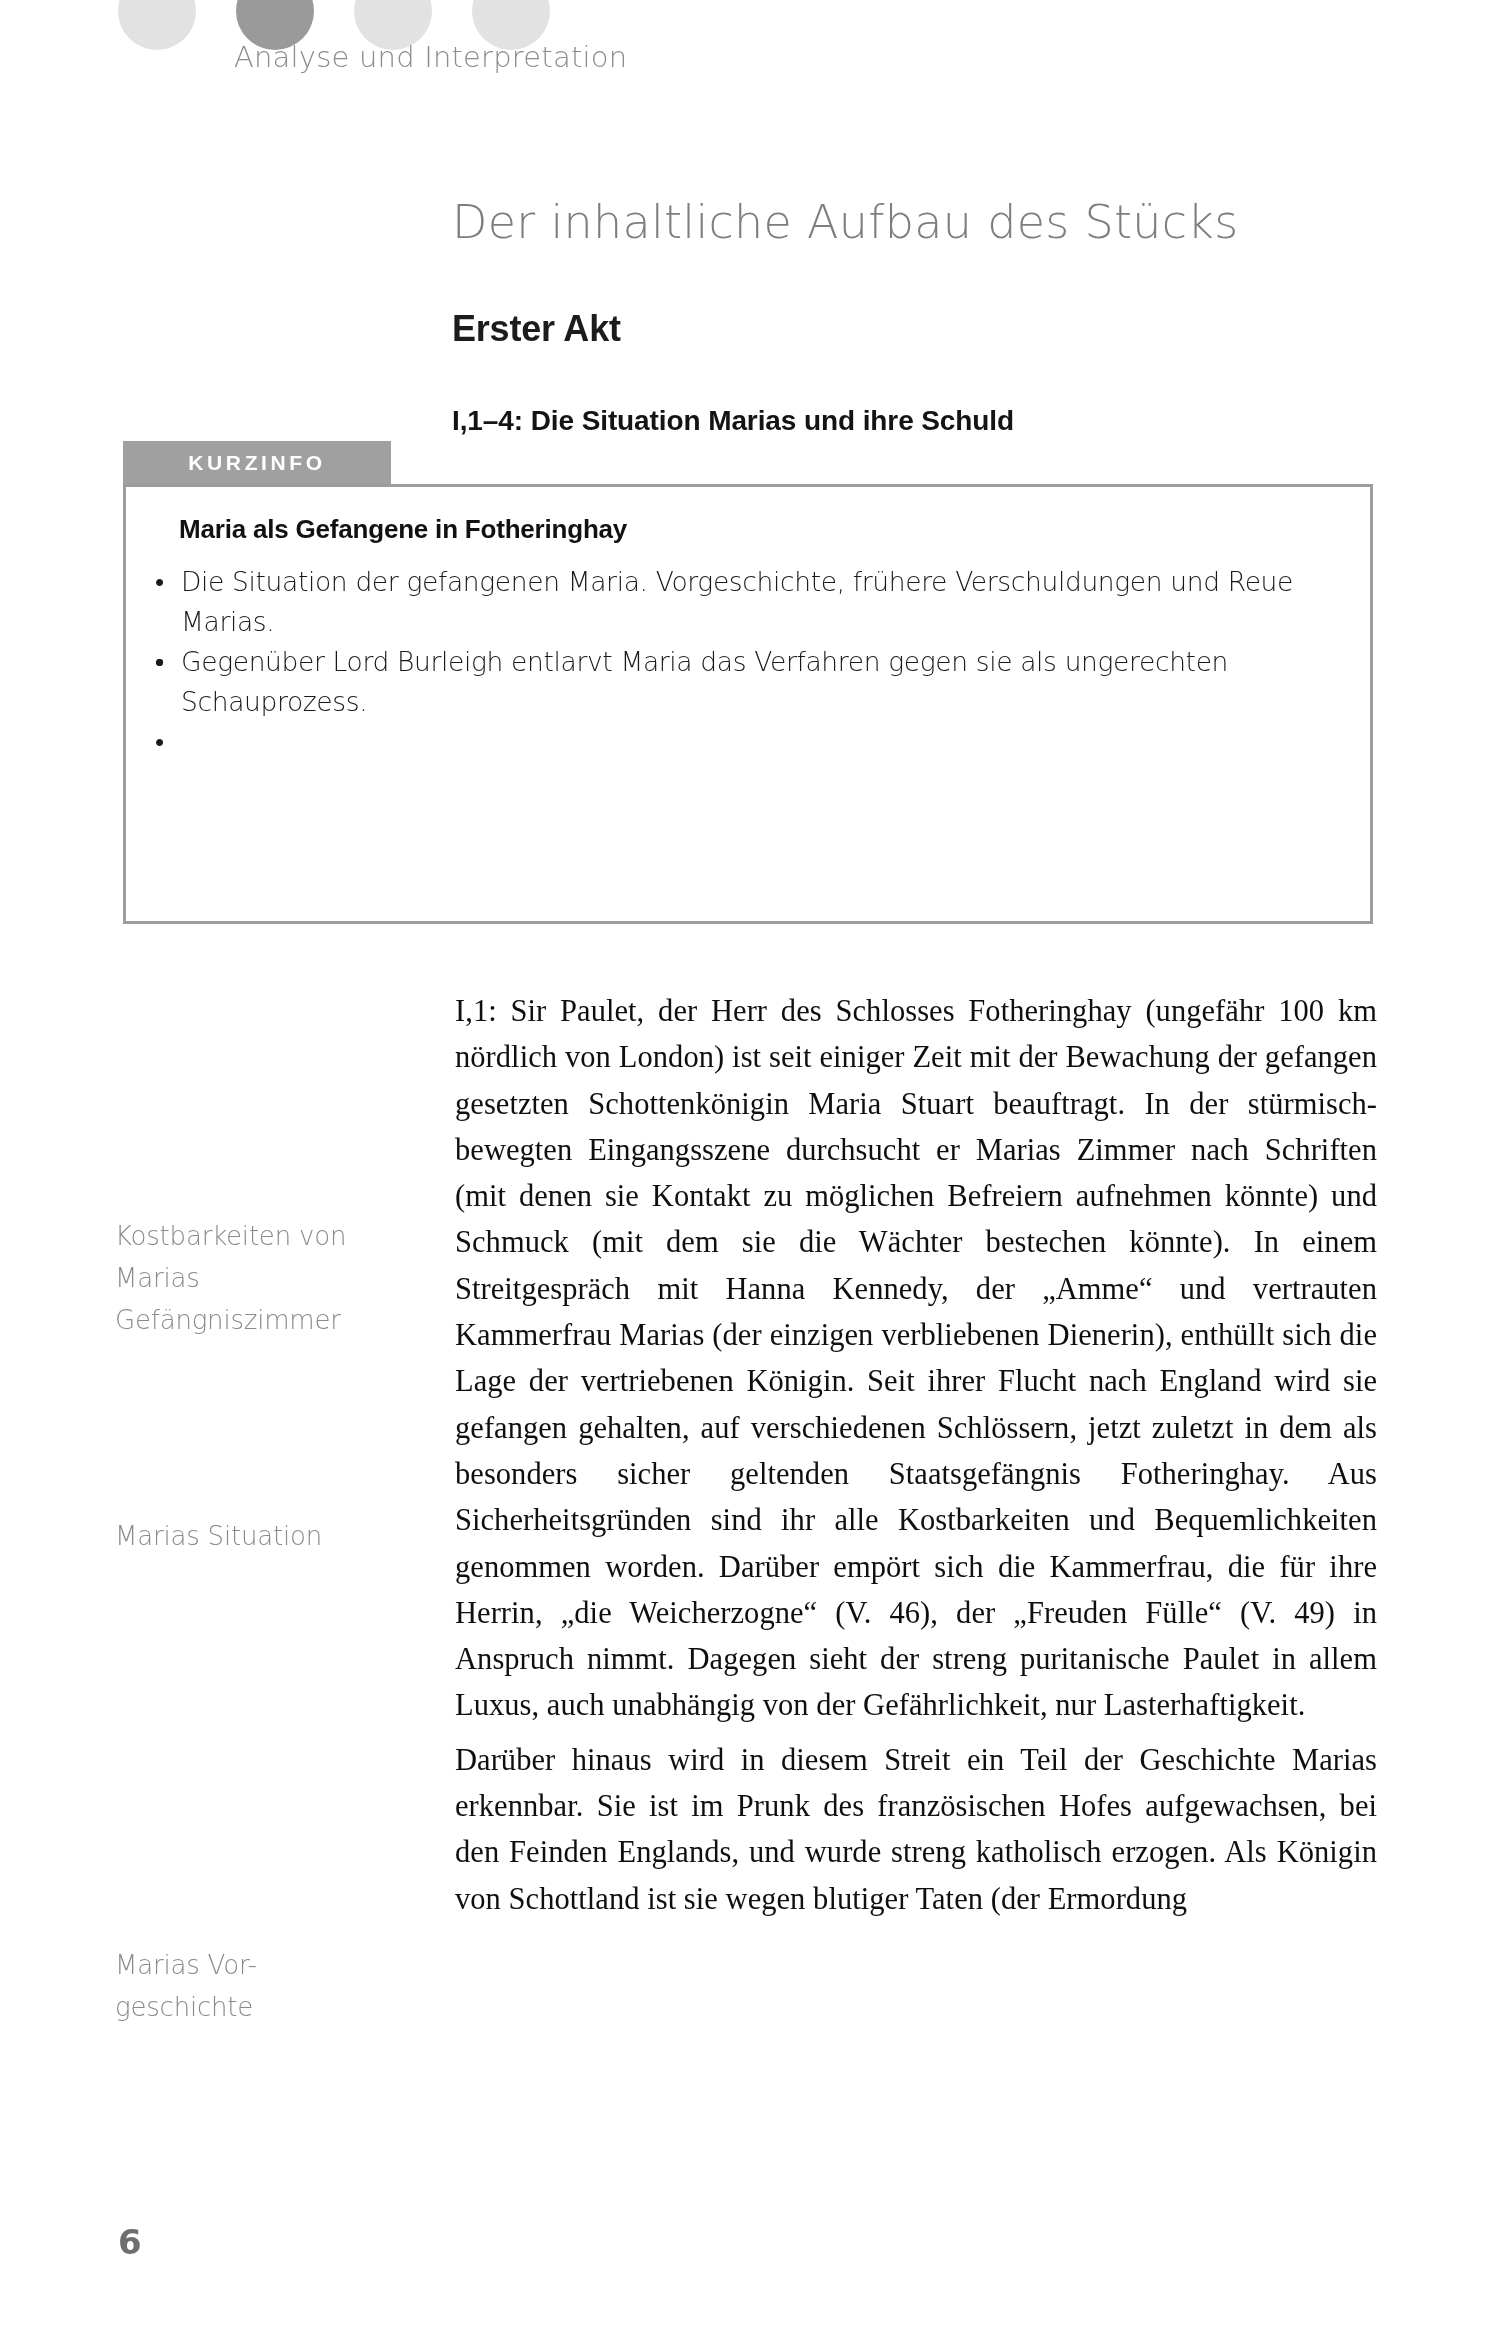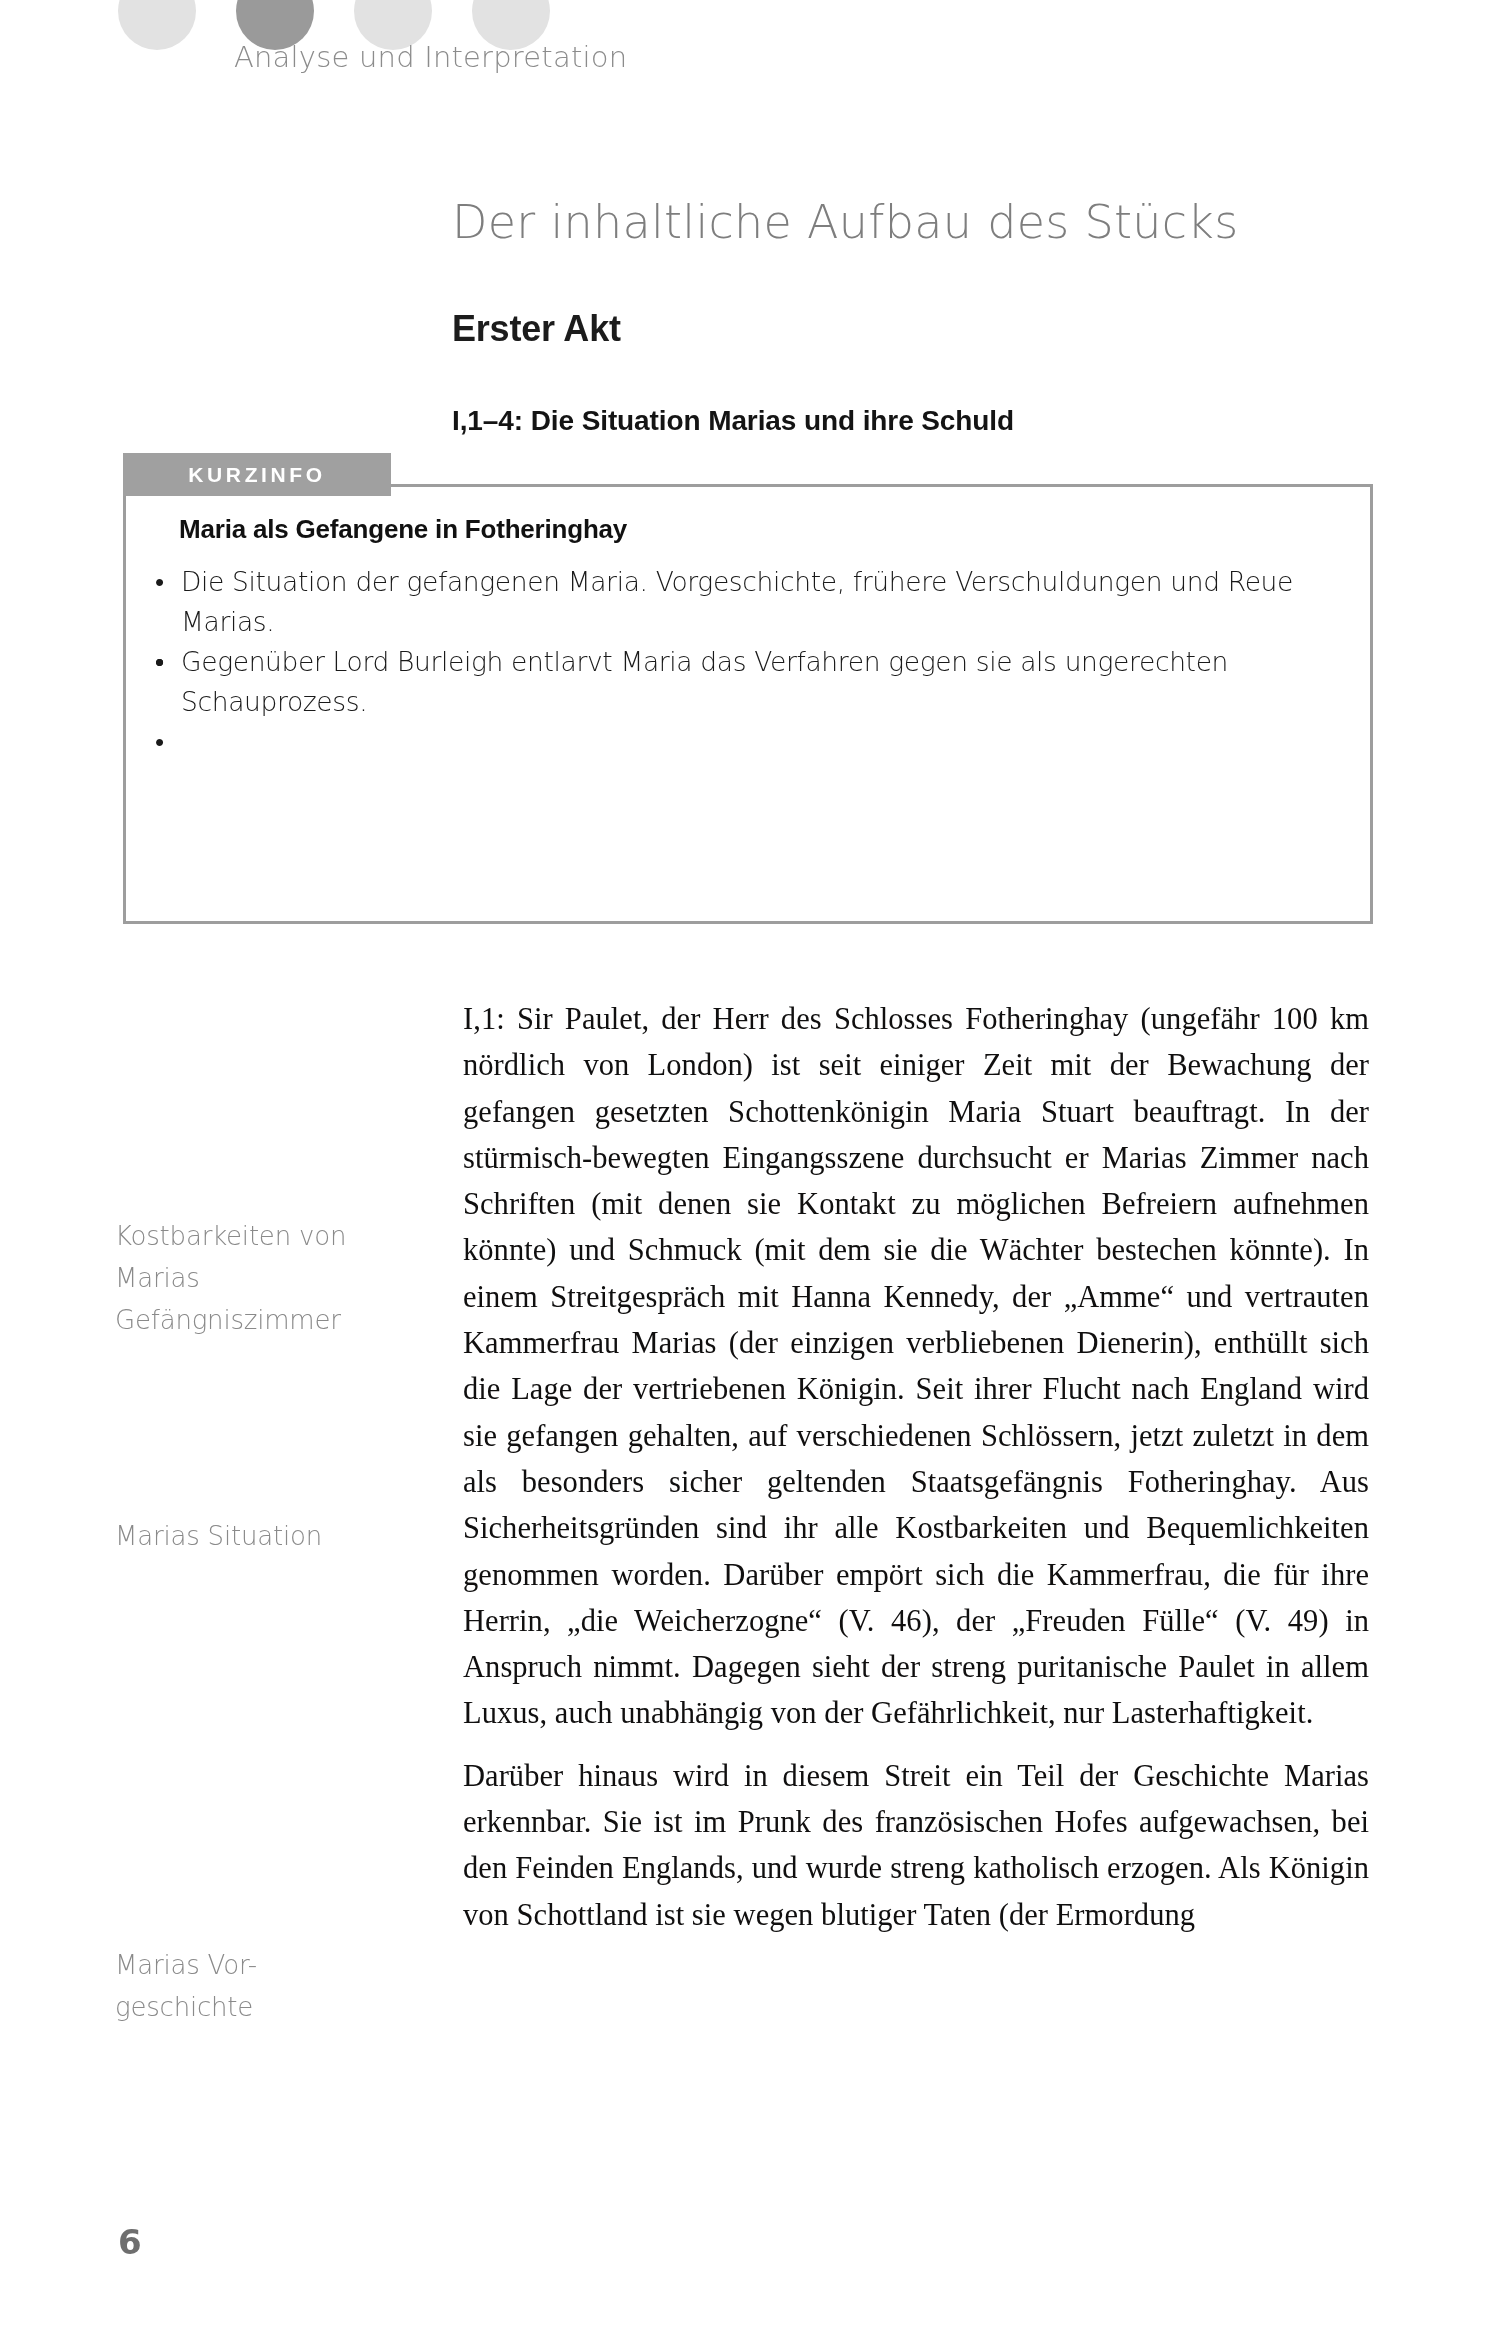--- a/index.html
+++ b/index.html
@@ -91,21 +91,20 @@
     background: #a0a0a0;
     color: #ffffff;
     font-size: 21px;
     font-weight: bold;
     letter-spacing: 3.6px;
     display: flex;
     align-items: center;
     justify-content: center;
     box-sizing: border-box;
     z-index: 3;
-    margin-top: 12px;
   }
   .kurzinfo-box {
     position: absolute;
     left: 123px;
     top: 484px;
     width: 1250px;
     height: 440px;
     border: 3px solid #9d9d9d;
     box-sizing: border-box;
     background: #ffffff;
@@ -176,21 +175,21 @@
     width: 938px;
     font-family: "Liberation Serif", serif;
     font-size: 30.5px;
     line-height: 46.3px;
     color: #100f0f;
     text-align: justify;
     text-justify: inter-word;
     letter-spacing: 0.05px;
   }
   .body-text p {
-    margin: 16px;
+    margin: 8px;
   }
 
   
   .page-number {
     position: absolute;
     left: 118px;
     top: 2222px;
     font-size: 34px;
     color: #6e6e6e;
     font-family: "DejaVu Sans", sans-serif;

